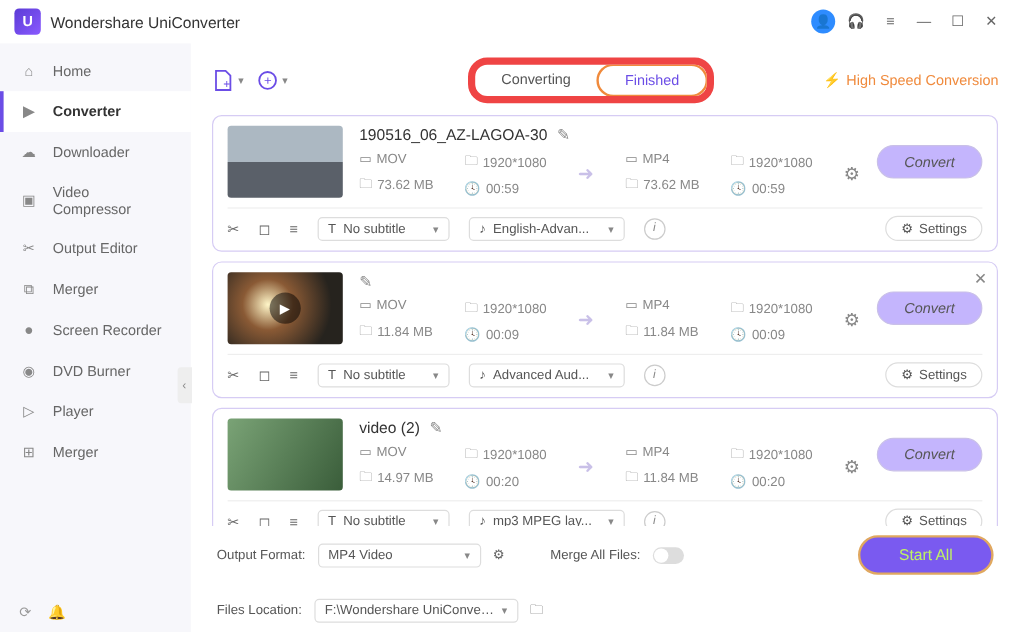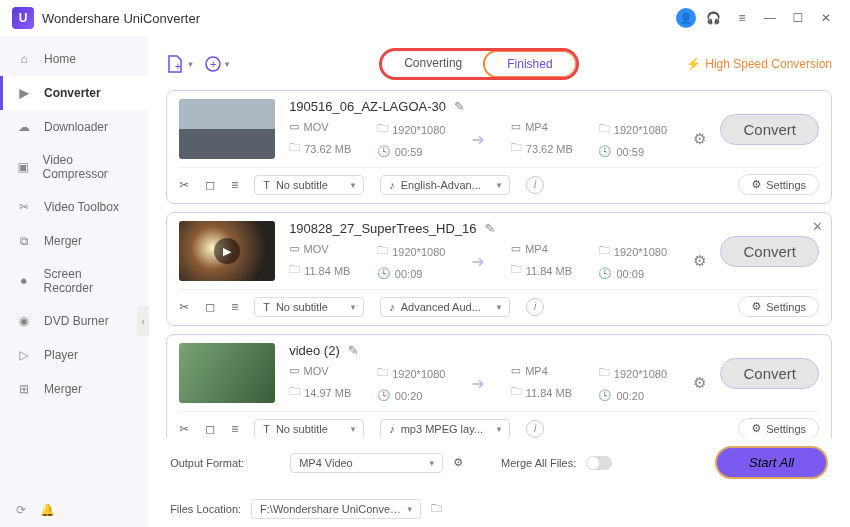--- a/index.html
+++ b/index.html
@@ -23,21 +23,21 @@
 .side-item.active { background:#fff; color:#333; font-weight:600; border-left:3px solid #6b4de6; padding-left:13px;}
 .side-item .icon { width:16px;height:16px;display:flex;align-items:center;justify-content:center;color:#888; }
 .side-collapse { position:absolute; right:-1px; top:270px; width:12px;height:30px;background:#eee;border-radius:3px 0 0 3px;display:flex;align-items:center;justify-content:center;font-size:10px;color:#888;cursor:pointer;}
 .side-bottom { margin-top:auto; display:flex; gap:14px; padding:10px 16px; color:#999; }
 
 
 .main { flex:1; display:flex; flex-direction:column; background:#fff; padding:8px 18px 2px 18px; }
 
 .toolbar { display:flex; align-items:center; gap:10px; padding:4px 0 10px 0; }
 .icon-btn { display:flex; align-items:center; gap:2px; cursor:pointer; color:#6b4de6; font-size:18px; }
-.tab-pill { display:flex; border:3px solid #ef4444; border-radius:16px; overflow:hidden; margin-left:140px; }
+.tab-pill { display:flex; border:6px solid #ef4444; border-radius:16px; overflow:hidden; margin-left:140px; }
 .tab-pill > div { padding:5px 22px; cursor:pointer; font-size:12px; color:#555; }
 .tab-pill .active { border:2px solid #f08a3c; border-radius:14px; margin:-1px; color:#6b4de6; }
 .hsc { color:#f08a3c; font-size:12px; margin-left:auto; display:flex; align-items:center; gap:4px; }
 
 .list { flex:1; overflow-y:auto; display:flex; flex-direction:column; gap:8px; }
 .card { border:1px solid #d6ccf4; border-radius:8px; padding:8px 12px; background:#fff; position:relative; }
 .card .close-x { position:absolute; top:6px; right:8px; color:#888; cursor:pointer; font-size:13px; }
 .row1 { display:flex; align-items:flex-start; gap:14px; }
 .thumb { width:96px; height:60px; background:#778; border-radius:3px; position:relative; overflow:hidden; flex-shrink:0; }
 .thumb .play { position:absolute; top:50%; left:50%; transform:translate(-50%,-50%); width:26px;height:26px;border-radius:50%;background:rgba(0,0,0,.5);display:flex;align-items:center;justify-content:center;color:#fff;font-size:11px; }
@@ -46,38 +46,38 @@
 .th-3 { background:linear-gradient(120deg,#7aa376,#3a5d3a); }
 
 .meta { flex:1; }
 .fname { display:flex; align-items:center; gap:8px; font-size:13px; color:#333; margin-bottom:6px; }
 .fname .edit { color:#888; cursor:pointer; }
 .specs { display:flex; align-items:center; gap:22px; font-size:11px; color:#888; }
 .spec-col { display:flex; flex-direction:column; gap:6px; min-width:66px; }
 .spec { display:flex; align-items:center; gap:4px; }
 .arrow { color:#c9c0e8; font-size:16px; padding:0 4px; }
 .gear { color:#888; cursor:pointer; font-size:15px; margin-left:4px; }
-.convert-btn { border:1px solid #c9c0e8; background:#e5e5e5; color:#555; border-radius:16px; padding:6px 22px; cursor:pointer; font-size:15px; margin-left:auto; align-self:center; }
+.convert-btn { border:1px solid #c9c0e8; background:#c4b5fd; color:#555; border-radius:16px; padding:6px 22px; cursor:pointer; font-size:12px; margin-left:auto; align-self:center;font-style:italic; }
 
 .row2 { display:flex; align-items:center; gap:16px; margin-top:8px; border-top:1px solid #eee; padding-top:6px; }
 .mini-icons { display:flex; gap:16px; color:#666; }
 .mini-icons span { cursor:pointer; }
 .dd { display:flex; align-items:center; gap:6px; border:1px solid #ddd; border-radius:4px; padding:3px 8px; font-size:11px; color:#555; cursor:pointer; overflow:hidden; }
 .dd.sub { width:110px; } .dd.aud { width:130px; }
 .dd .chev { margin-left:auto; color:#888; font-size:9px; }
 .info { width:18px;height:18px;border:1px solid #ccc;border-radius:50%;display:flex;align-items:center;justify-content:center;font-size:10px;font-style:italic;color:#888;cursor:pointer; }
 .settings-btn { border:1px solid #ddd; border-radius:12px; padding:3px 12px; display:flex; align-items:center; gap:5px; font-size:11px; color:#555; cursor:pointer; margin-left:auto; }
 
 
 .footer { display:flex; align-items:center; gap:10px; padding:8px 4px 6px 4px; font-size:11px; color:#666; flex-wrap:wrap; }
 .footer .label { color:#555; }
-.dd.out { width:153px;margin-left:36px; }
+.dd.out { width:136px; }
 .toggle { width:26px;height:14px;background:#ddd;border-radius:7px;position:relative;cursor:pointer; }
 .toggle::after { content:""; position:absolute; left:1px; top:1px; width:12px;height:12px;background:#fff;border-radius:50%; }
-.start-all { background:#7a5af0; color:#000000; border:2px solid #e0a860; border-radius:18px; padding:7px 32px; font-size:13px; cursor:pointer; margin-left:auto;font-style:italic; }
+.start-all { background:#7a5af0; color:#bef264; border:2px solid #e0a860; border-radius:18px; padding:7px 32px; font-size:13px; cursor:pointer; margin-left:auto; }
 
 svg { display:block; }
 </style>
 </head>
 <body>
 
 <div class="window">
 
   <div class="titlebar">
     <div class="logo">U</div>
@@ -107,21 +107,21 @@
       <div class="side-item">
           <span class="icon">☁</span>
           <span>Downloader</span>
         </div>
       <div class="side-item">
           <span class="icon">▣</span>
           <span>Video Compressor</span>
         </div>
       <div class="side-item">
           <span class="icon">✂</span>
-          <span>Video Toolbox</span>
+          <span>Output Editor</span>
         </div>
       <div class="side-item">
           <span class="icon">⧉</span>
           <span>Merger</span>
         </div>
       <div class="side-item">
           <span class="icon">⏺</span>
           <span>Screen Recorder</span>
         </div>
       <div class="side-item">
@@ -252,21 +252,20 @@
         </div>
 
         <div class="card">
           <div class="close-x">✕</div>
           <div class="row1">
             <div class="thumb th-2">
                 <div class="play">▶</div>
               </div>
             <div class="meta">
               <div class="fname">
-                  <span>190828_27_SuperTrees_HD_16</span>
                   <span class="edit">✎</span>
                 </div>
               <div class="specs">
                 <div class="spec-col">
                   <div class="spec">
                       <span>▭</span>
                       <span>MOV</span>
                     </div>
                   <div class="spec">
                       <span>🗀</span>

